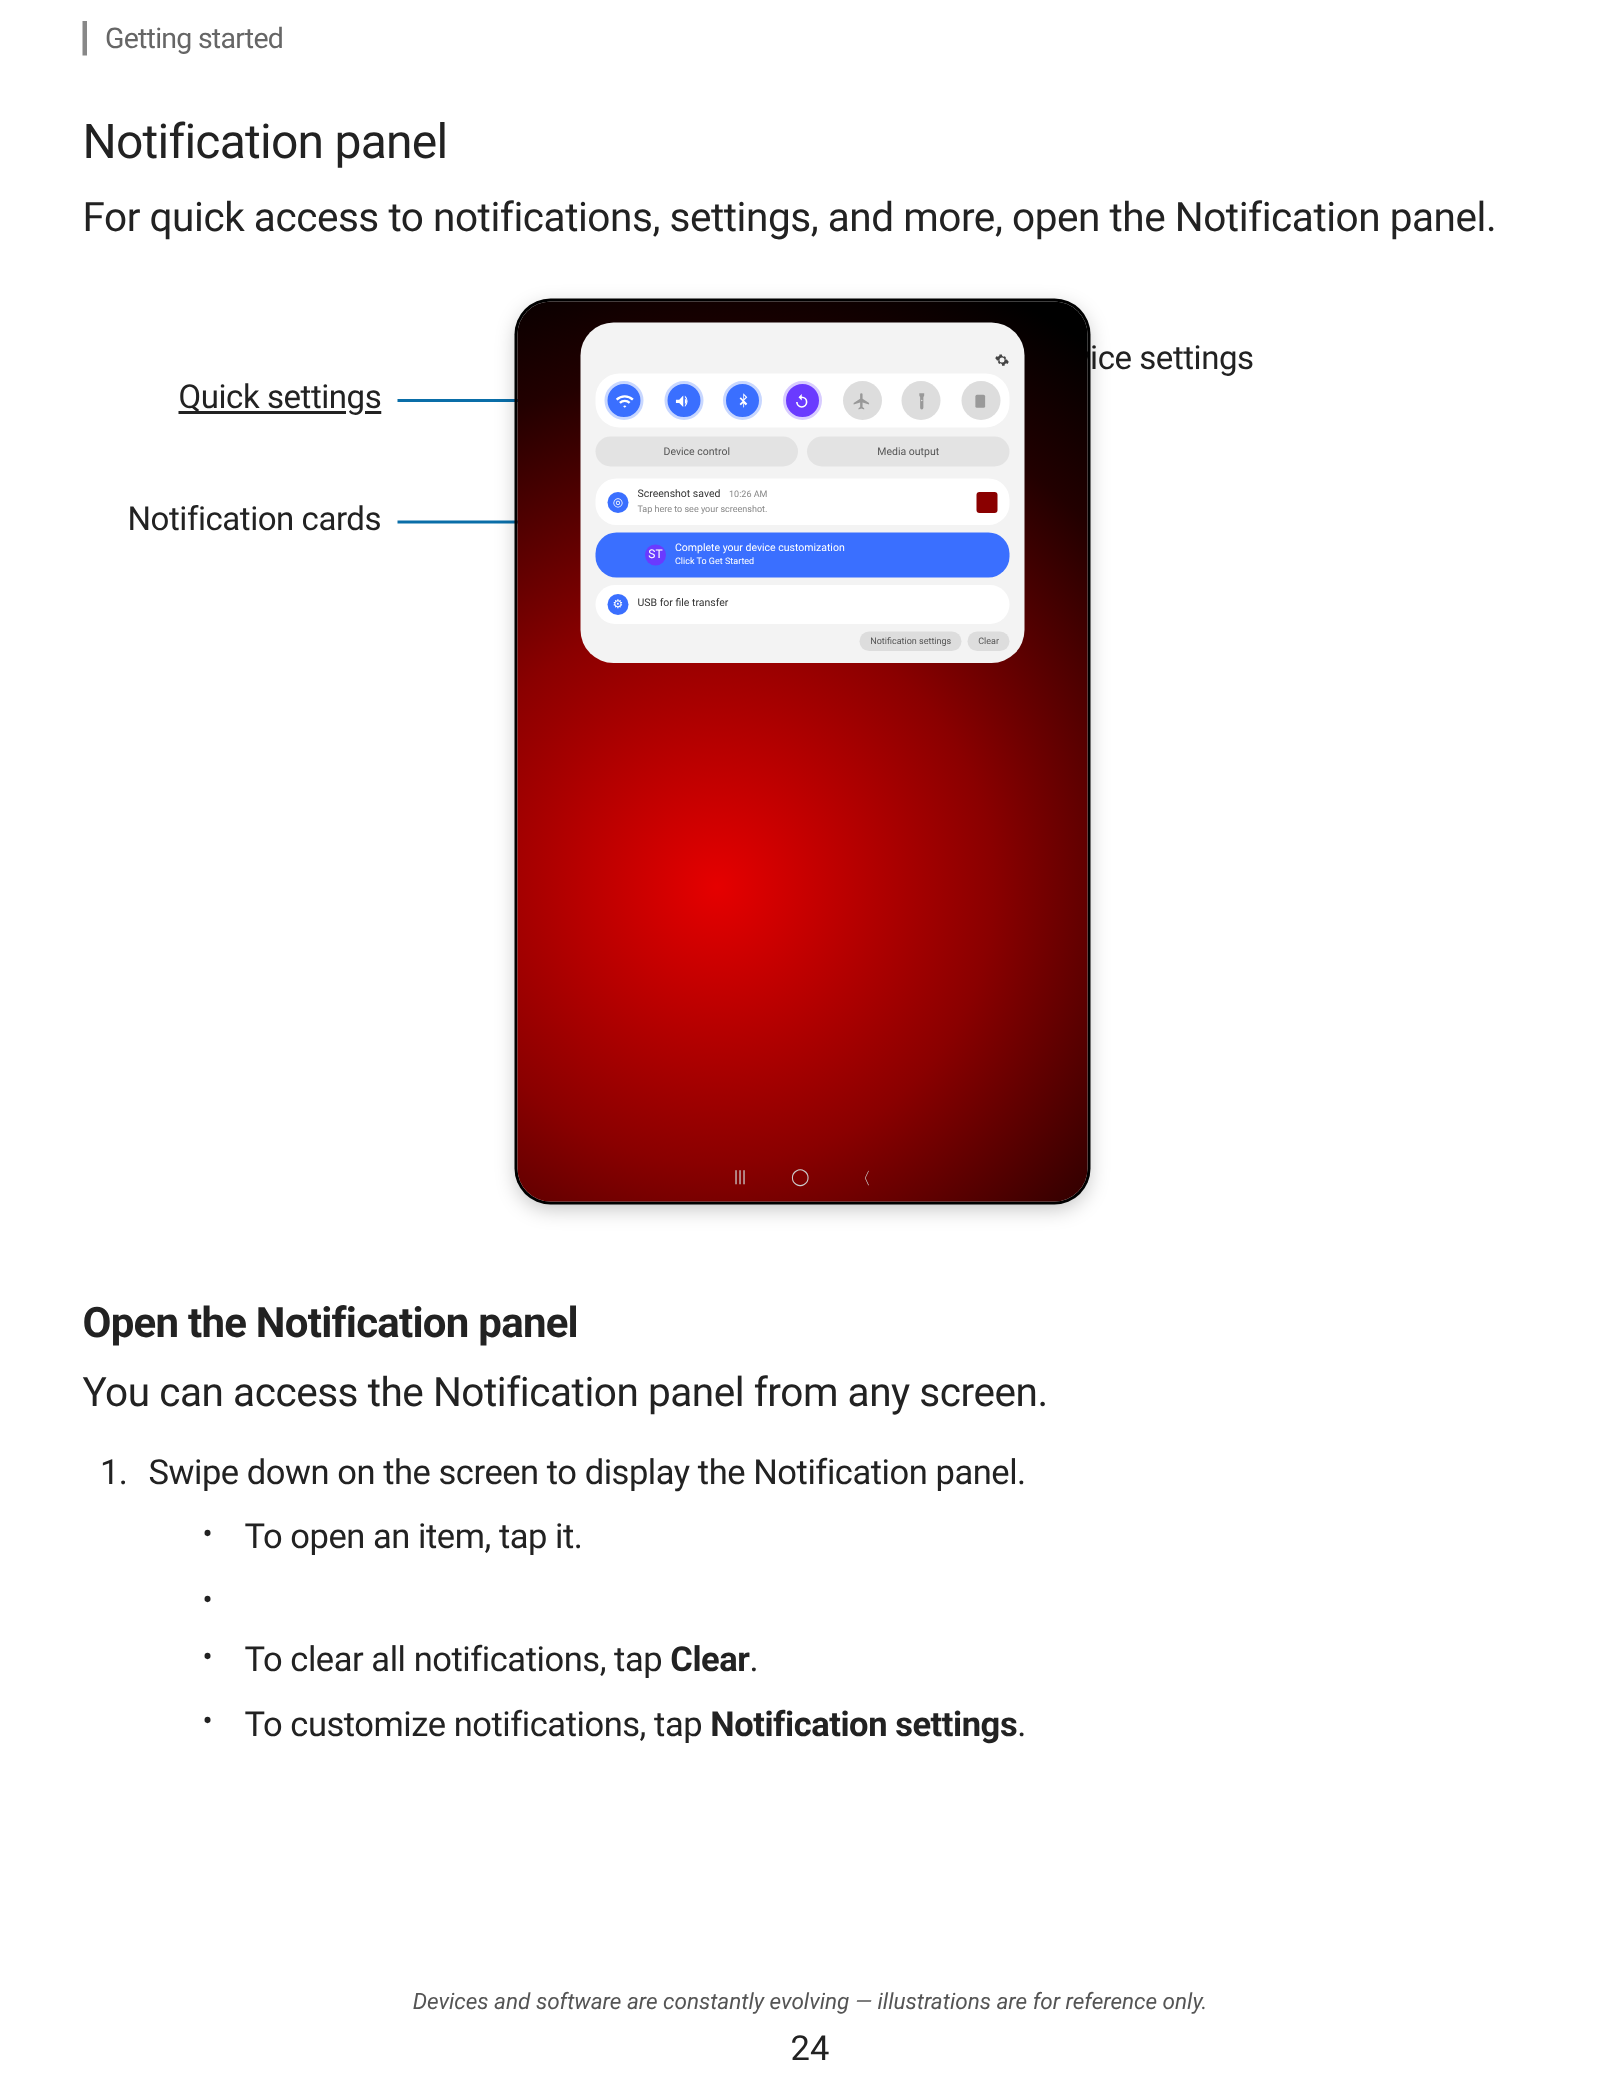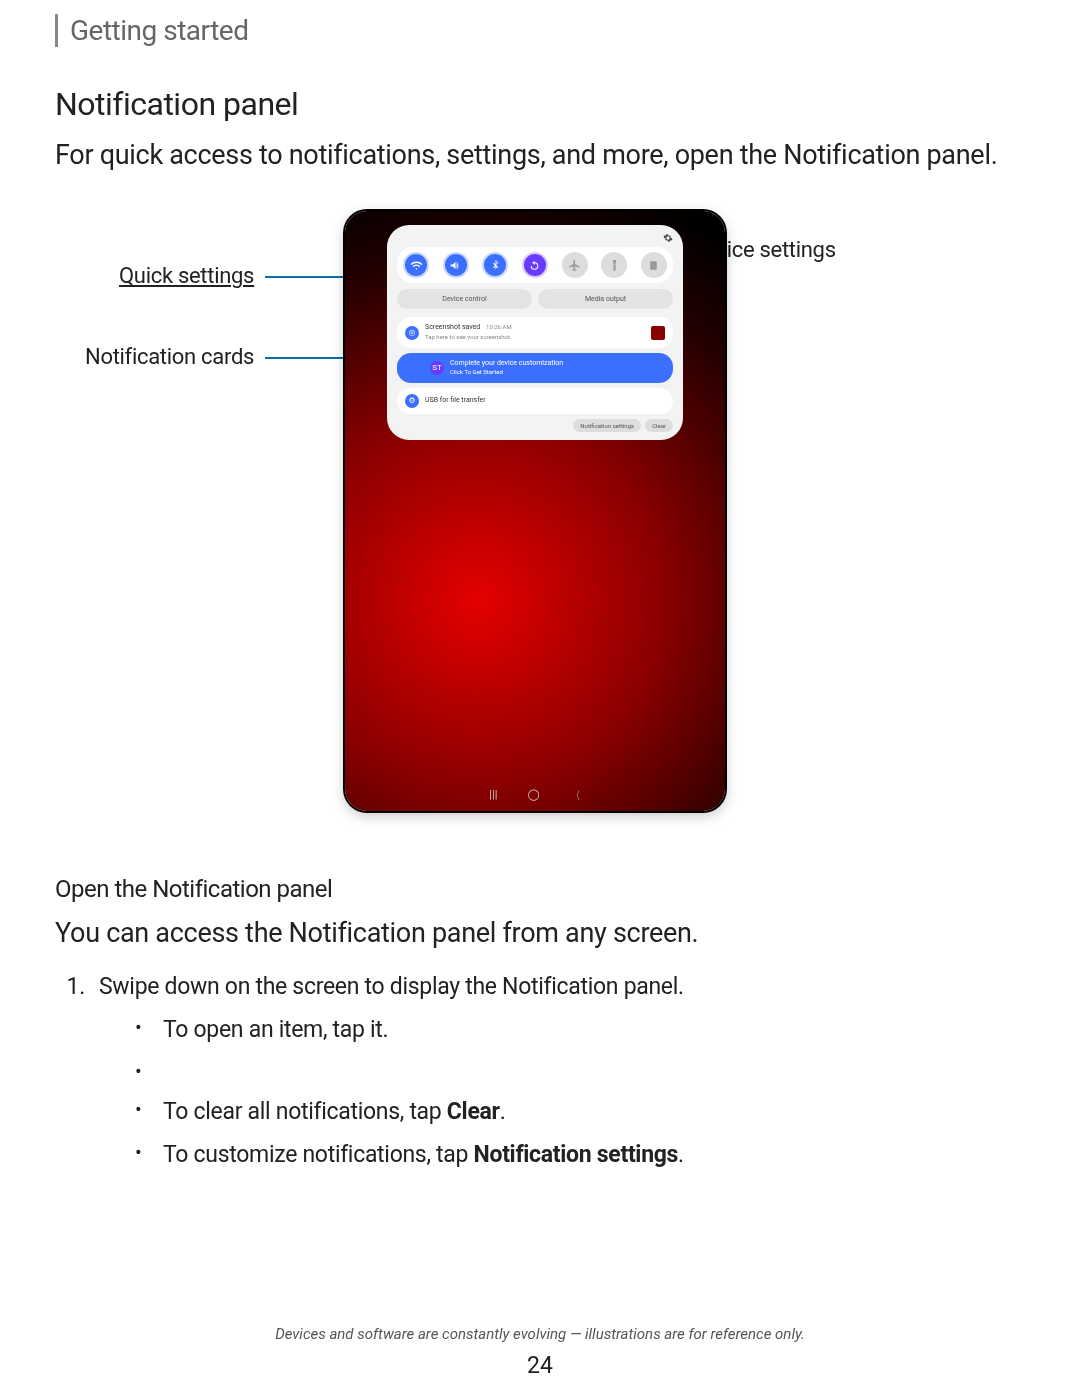--- a/index.html
+++ b/index.html
@@ -12,21 +12,21 @@
     position: relative;
     padding: 0 55px;
   }
   .header-section {
     border-left: 3px solid #888;
     padding-left: 12px;
     margin-top: 14px;
     margin-bottom: 38px;
   }
   .header-text {
-    font-size: 28px;
+    font-size: 19px;
     font-weight: 400;
     color: #666;
     letter-spacing: -0.5px;
   }
   .h1 {
     font-size: 32px;
     font-weight: 400;
     margin-bottom: 14px;
     letter-spacing: -0.5px;
   }
@@ -53,21 +53,21 @@
     box-shadow: 0 0 0 2px #000, 0 4px 14px rgba(0,0,0,0.25);
     overflow: hidden;
   }
   .panel {
     position: absolute;
     top: 14px;
     left: 42px;
     right: 42px;
     border-radius: 22px;
     background: #f3f3f3;
-    padding: 8px 10px 8px 10px;
+    padding: 20px 10px 8px 10px;
   }
   .gear-row { display: flex; justify-content: flex-end; margin-bottom: 4px; }
   .gear { width: 10px; height: 10px; font-size: 10px; color: #444; }
   .qs-row {
     background: #fff;
     border-radius: 16px;
     padding: 5px 6px;
     display: flex;
     justify-content: space-between;
     align-items: center;
@@ -139,22 +139,22 @@
     color: #222;
     letter-spacing: -0.3px;
     white-space: nowrap;
   }
   .line {
     position: absolute;
     background: #0a6ea8;
     height: 1.5px;
   }
   .h2 {
-    font-size: 24px;
-    font-weight: 400;
+    font-size: 28px;
+    font-weight: 700;
     margin-top: 32px;
     margin-bottom: 12px;
     letter-spacing: -0.5px;
   }
   .list {
     list-style: none;
     margin-top: 18px;
   }
   .list li {
     font-size: 23px;

